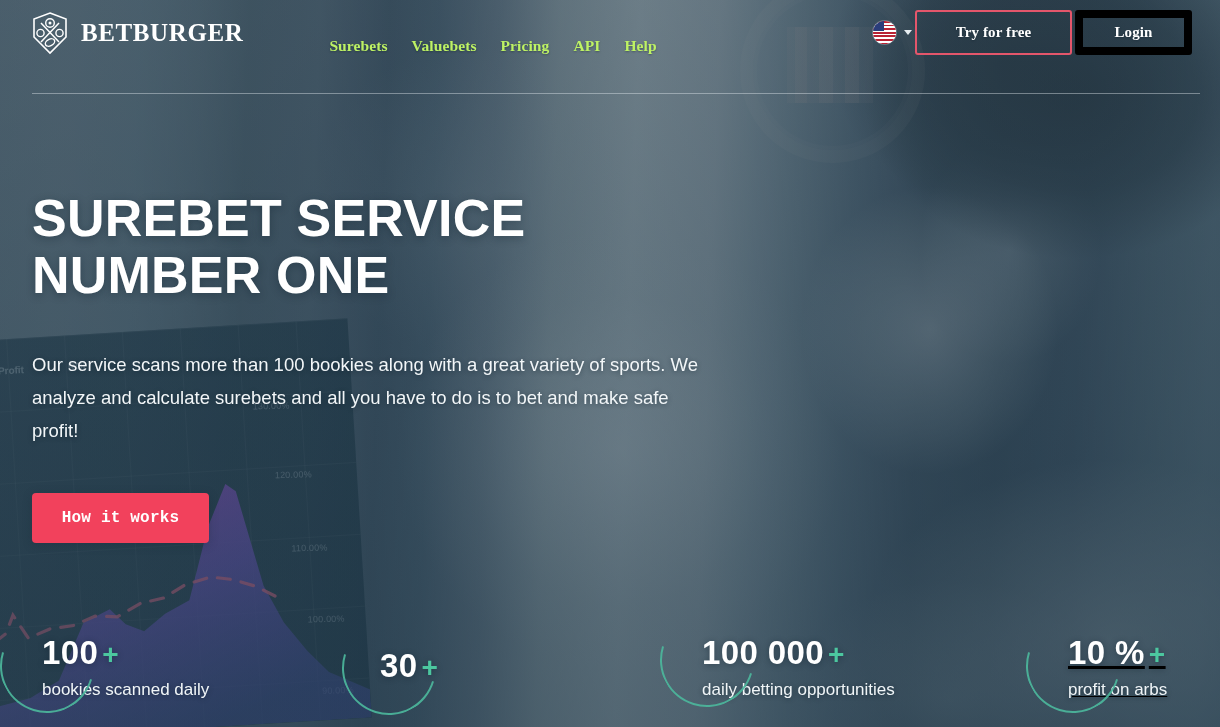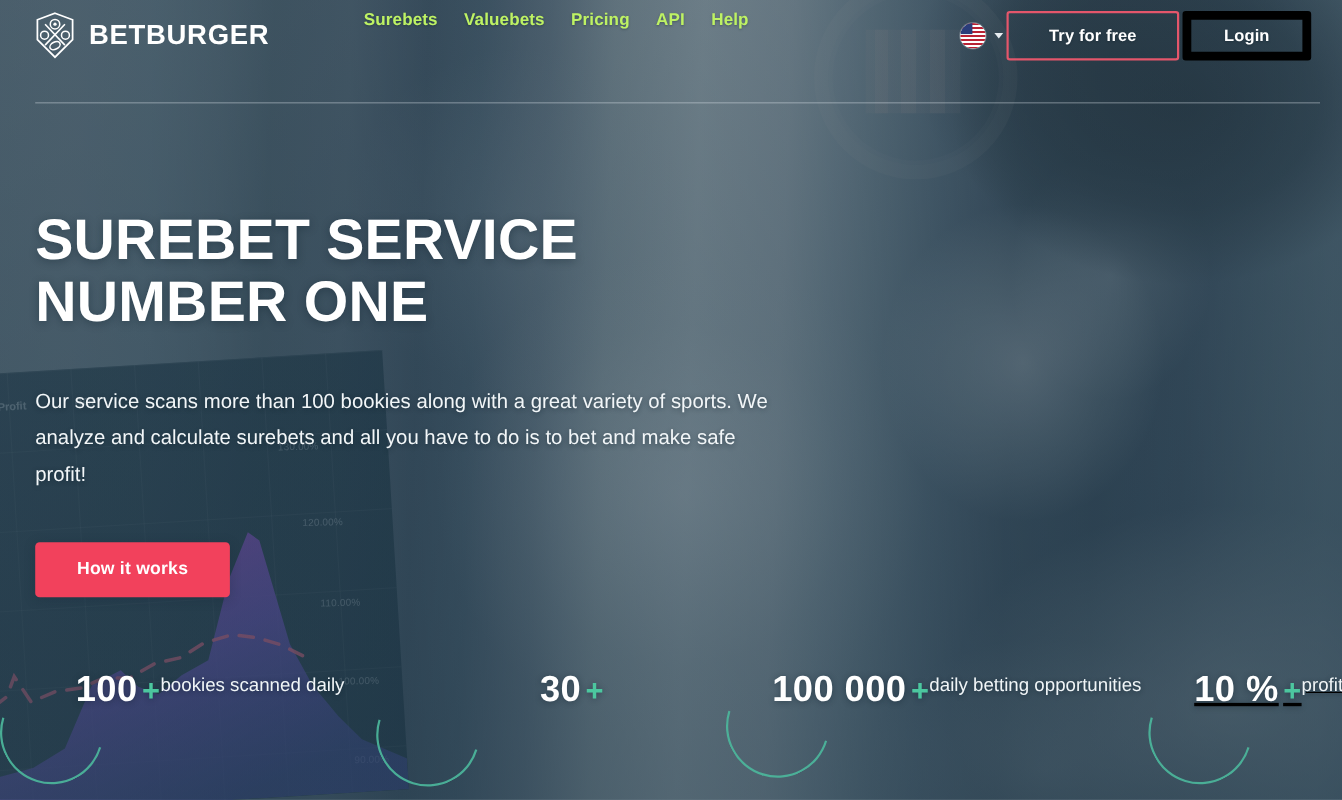--- a/index.html
+++ b/index.html
@@ -120,22 +120,23 @@
     left: 0; top: 0;
     width: 1220px; height: 93px;
     display: flex;
     align-items: flex-start;
     z-index: 30;
   }
   .header-inner {
     width: 100%;
     padding: 10px 28px 0 30px;
     display: flex;
-    align-items: flex-start;
+    align-items: flex-end;
     height: 55px;
+    font-family: Liberation Serif, serif;
   }
 
   .logo {
     display: flex;
     align-items: center;
     gap: 11px;
     flex: 0 0 auto;
     cursor: pointer;
   }
   .logo-mark { width: 40px; height: 44px; display: block; }
@@ -262,40 +263,41 @@
   }
   .btn-how {
     margin-top: 46px;
     width: 177px; height: 50px;
     background: #f2415c;
     border: none;
     border-radius: 4px;
     color: #ffffff;
     font-size: 16px;
     font-weight: 700;
-    font-family: Liberation Sans, sans-serif;
+    font-family: Liberation Mono, monospace;
     cursor: pointer;
     letter-spacing: 0.2px;
     box-shadow: 0 2px 10px rgba(20,35,50,0.25);
   }
 
   
   .stats {
     position: absolute;
     left: 0; bottom: 0;
     width: 1220px;
     height: 120px;
     display: flex;
     z-index: 25;
   }
   .stat {
     position: relative;
     flex: 1 1 0;
     padding-left: 42px;
     display: flex;
+    flex-direction: column;
     justify-content: center;
   }
   .stat:nth-child(1) { flex: 0 0 340px; padding-left: 42px; }
   .stat:nth-child(2) { flex: 0 0 320px; padding-left: 40px; }
   .stat:nth-child(3) { flex: 0 0 360px; padding-left: 42px; }
   .stat:nth-child(4) { flex: 0 0 200px; padding-left: 48px; text-decoration: underline; }
 
   .stat .arc {
     position: absolute;
     left: 0; top: 12px;

